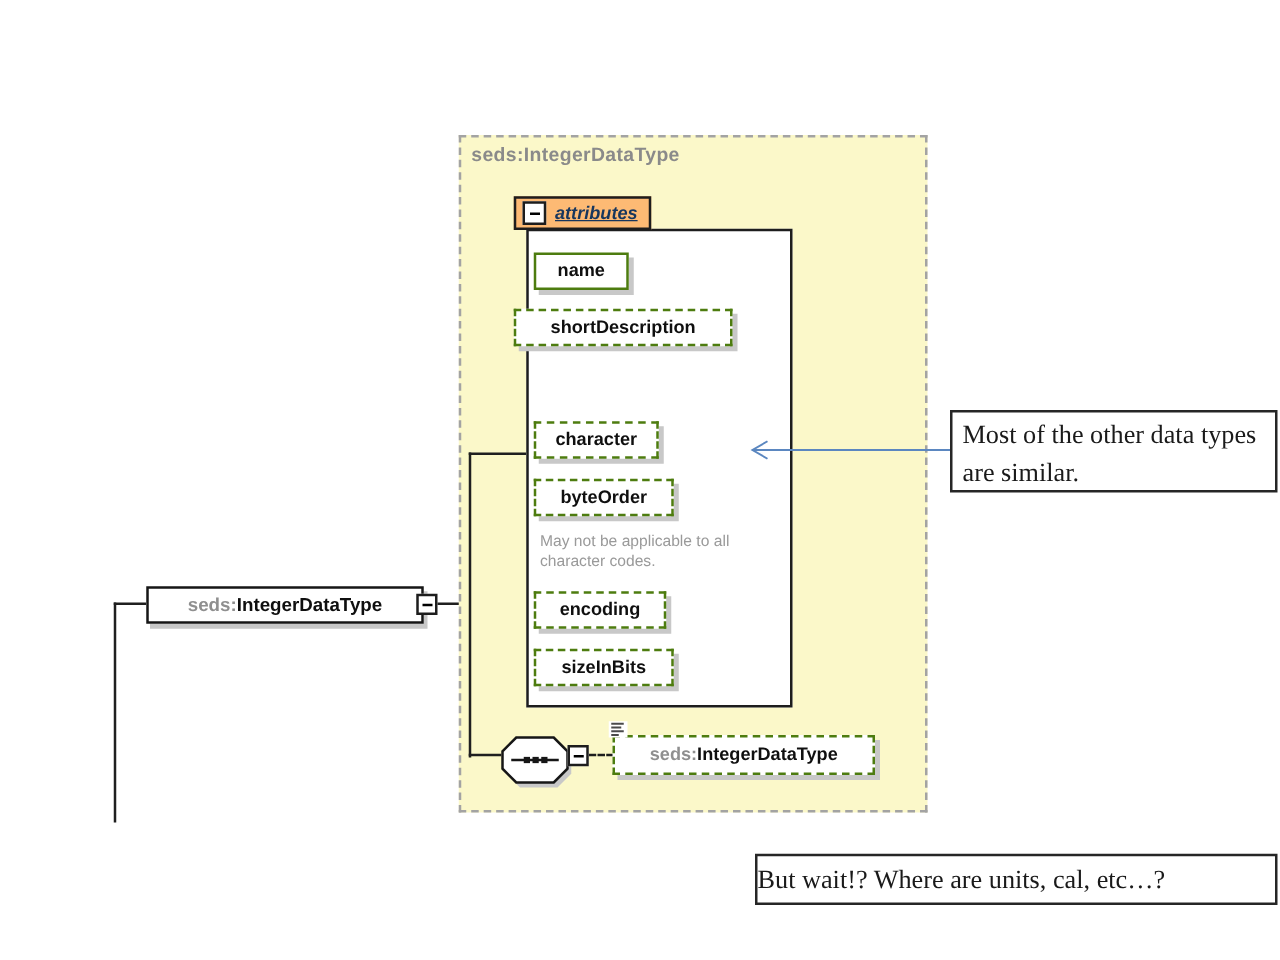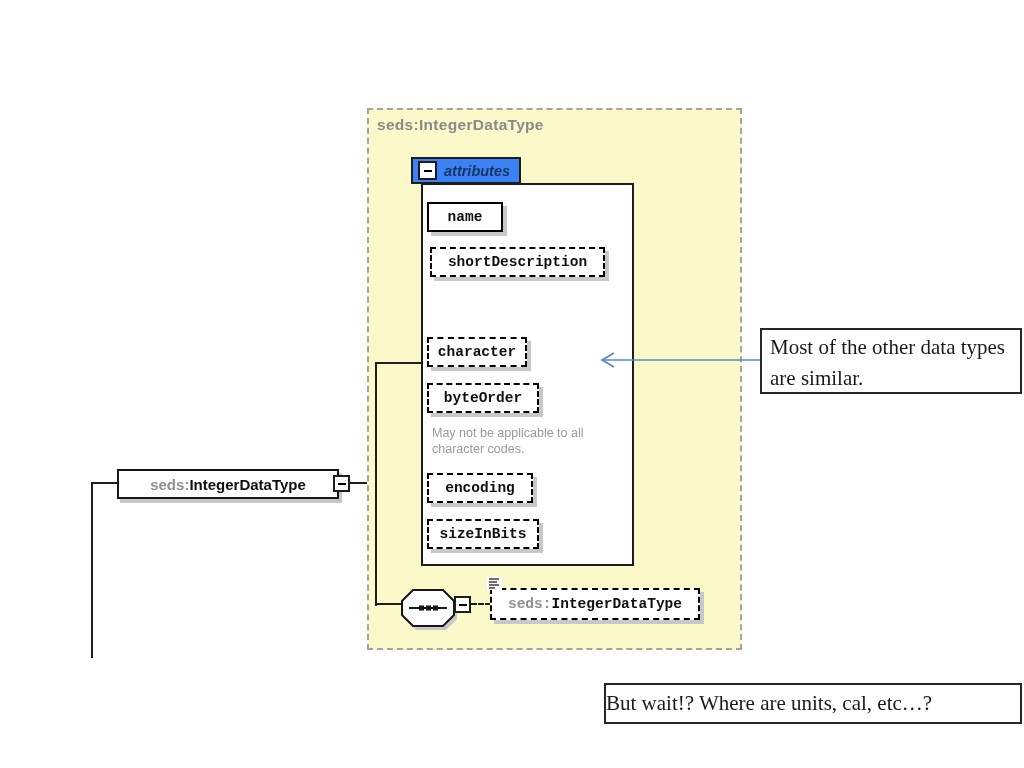--- a/index.html
+++ b/index.html
@@ -13,36 +13,37 @@
   
   .container-box{
     background:#fbf8c9;
     border:2px dashed #a3a3a3;
   }
   .container-title{
     color:#8a8a8a;font-weight:bold;font-size:15.5px;letter-spacing:.3px;
   }
   
   .attr-tab{
-    background:#3b82f6;border:2px solid #1d1d1d;
+    background:#fdba74;border:2px solid #1d1d1d;
     display:flex;align-items:center;gap:7px;padding-left:5px;
     font-style:italic;font-weight:bold;font-size:14.5px;color:#17365d;
     z-index:3;
+    text-decoration:underline;
   }
   .group-box{background:#ffffff;border:2px solid #1d1d1d;z-index:2;}
   .minus-box{
     background:#ffffff;border:2px solid #1d1d1d;
     display:flex;align-items:center;justify-content:center;flex:0 0 auto;
   }
   .minus-box::after{content:"";display:block;width:8px;height:2px;background:#000;}
   .attr-box{
-    background:#ffffff;border:2px solid #000000;
+    background:#ffffff;border:2px solid #4d7c0f;
     box-shadow:4px 4px 0 #c8c8c8;
     display:flex;align-items:center;justify-content:center;
-    font-weight:bold;font-size:14.5px;color:#0f0f0f;z-index:4;font-family:Liberation Mono, monospace;
+    font-weight:bold;font-size:14.5px;color:#0f0f0f;z-index:4;
   }
   .attr-box.optional{border-style:dashed;}
   .note{color:#9a9a9a;font-size:12.5px;line-height:16px;z-index:4;}
   .elem-box{
     background:#ffffff;border:2px solid #161616;
     box-shadow:3px 4px 0 #c8c8c8;
     display:flex;align-items:center;justify-content:center;
     font-weight:bold;font-size:15px;color:#0f0f0f;z-index:4;
   }
   .prefix{color:#8f8f8f;}
@@ -70,21 +71,21 @@
   <div class="abs line" style="left:351px;top:362px;width:46px;height:2px"></div>
   <div class="abs line" style="left:351px;top:603px;width:26px;height:2px"></div>
 
   <div class="abs group-box" style="left:397px;top:183px;width:213px;height:383px"></div>
   <div class="abs attr-tab" style="left:387px;top:157px;width:110px;height:27px">
     <span class="minus-box" style="width:15px;height:15px"></span>
     <span>attributes</span>
   </div>
 
   <div class="abs attr-box" style="left:403px;top:202px;width:76px;height:30px">name</div>
-  <div class="abs attr-box optional" style="left:406px;top:247px;width:175px;height:30px">shortDescription</div>
+  <div class="abs attr-box optional" style="left:387px;top:247px;width:175px;height:30px">shortDescription</div>
   <div class="abs attr-box optional" style="left:403px;top:337px;width:100px;height:30px">character</div>
   <div class="abs attr-box optional" style="left:403px;top:383px;width:112px;height:30px">byteOrder</div>
   <div class="abs note" style="left:408px;top:425px;width:196px">May not be applicable to all character codes.</div>
   <div class="abs attr-box optional" style="left:403px;top:473px;width:106px;height:30px">encoding</div>
   <div class="abs attr-box optional" style="left:403px;top:519px;width:112px;height:30px">sizeInBits</div>
 
   <div class="abs" style="left:374px;top:585px;width:62px;height:46px;z-index:4">
     <svg width="62" height="46" viewBox="0 0 62 46">
       <polygon points="15,5 45,5 56,16 56,30 45,41 15,41 4,30 4,16" fill="#c8c8c8" transform="translate(3,4)"></polygon>
       <polygon points="15,5 45,5 56,16 56,30 45,41 15,41 4,30 4,16" fill="#ffffff" stroke="#161616" stroke-width="2"></polygon>

